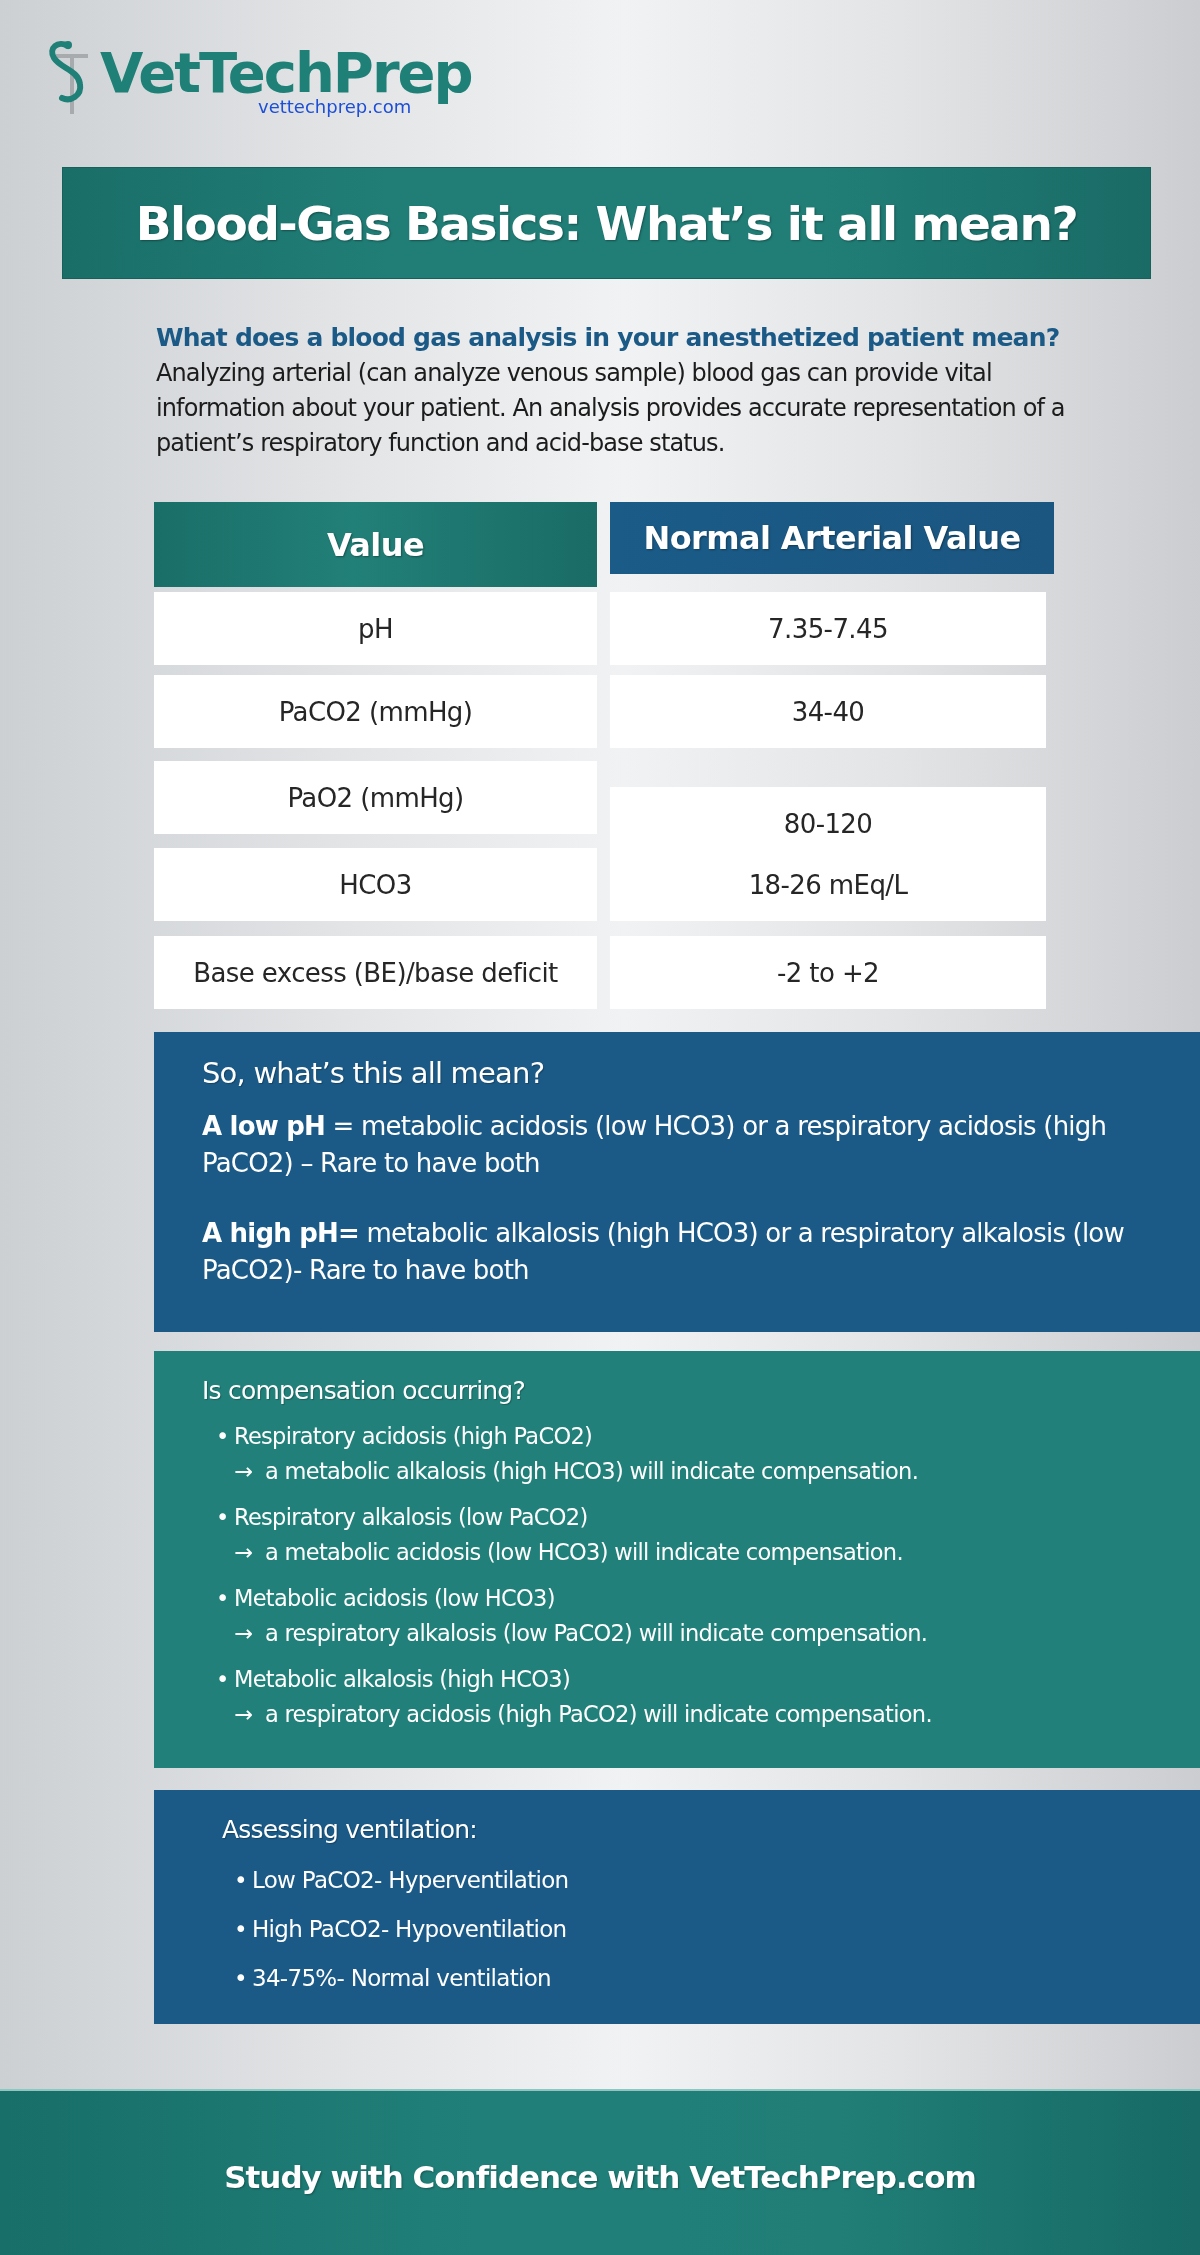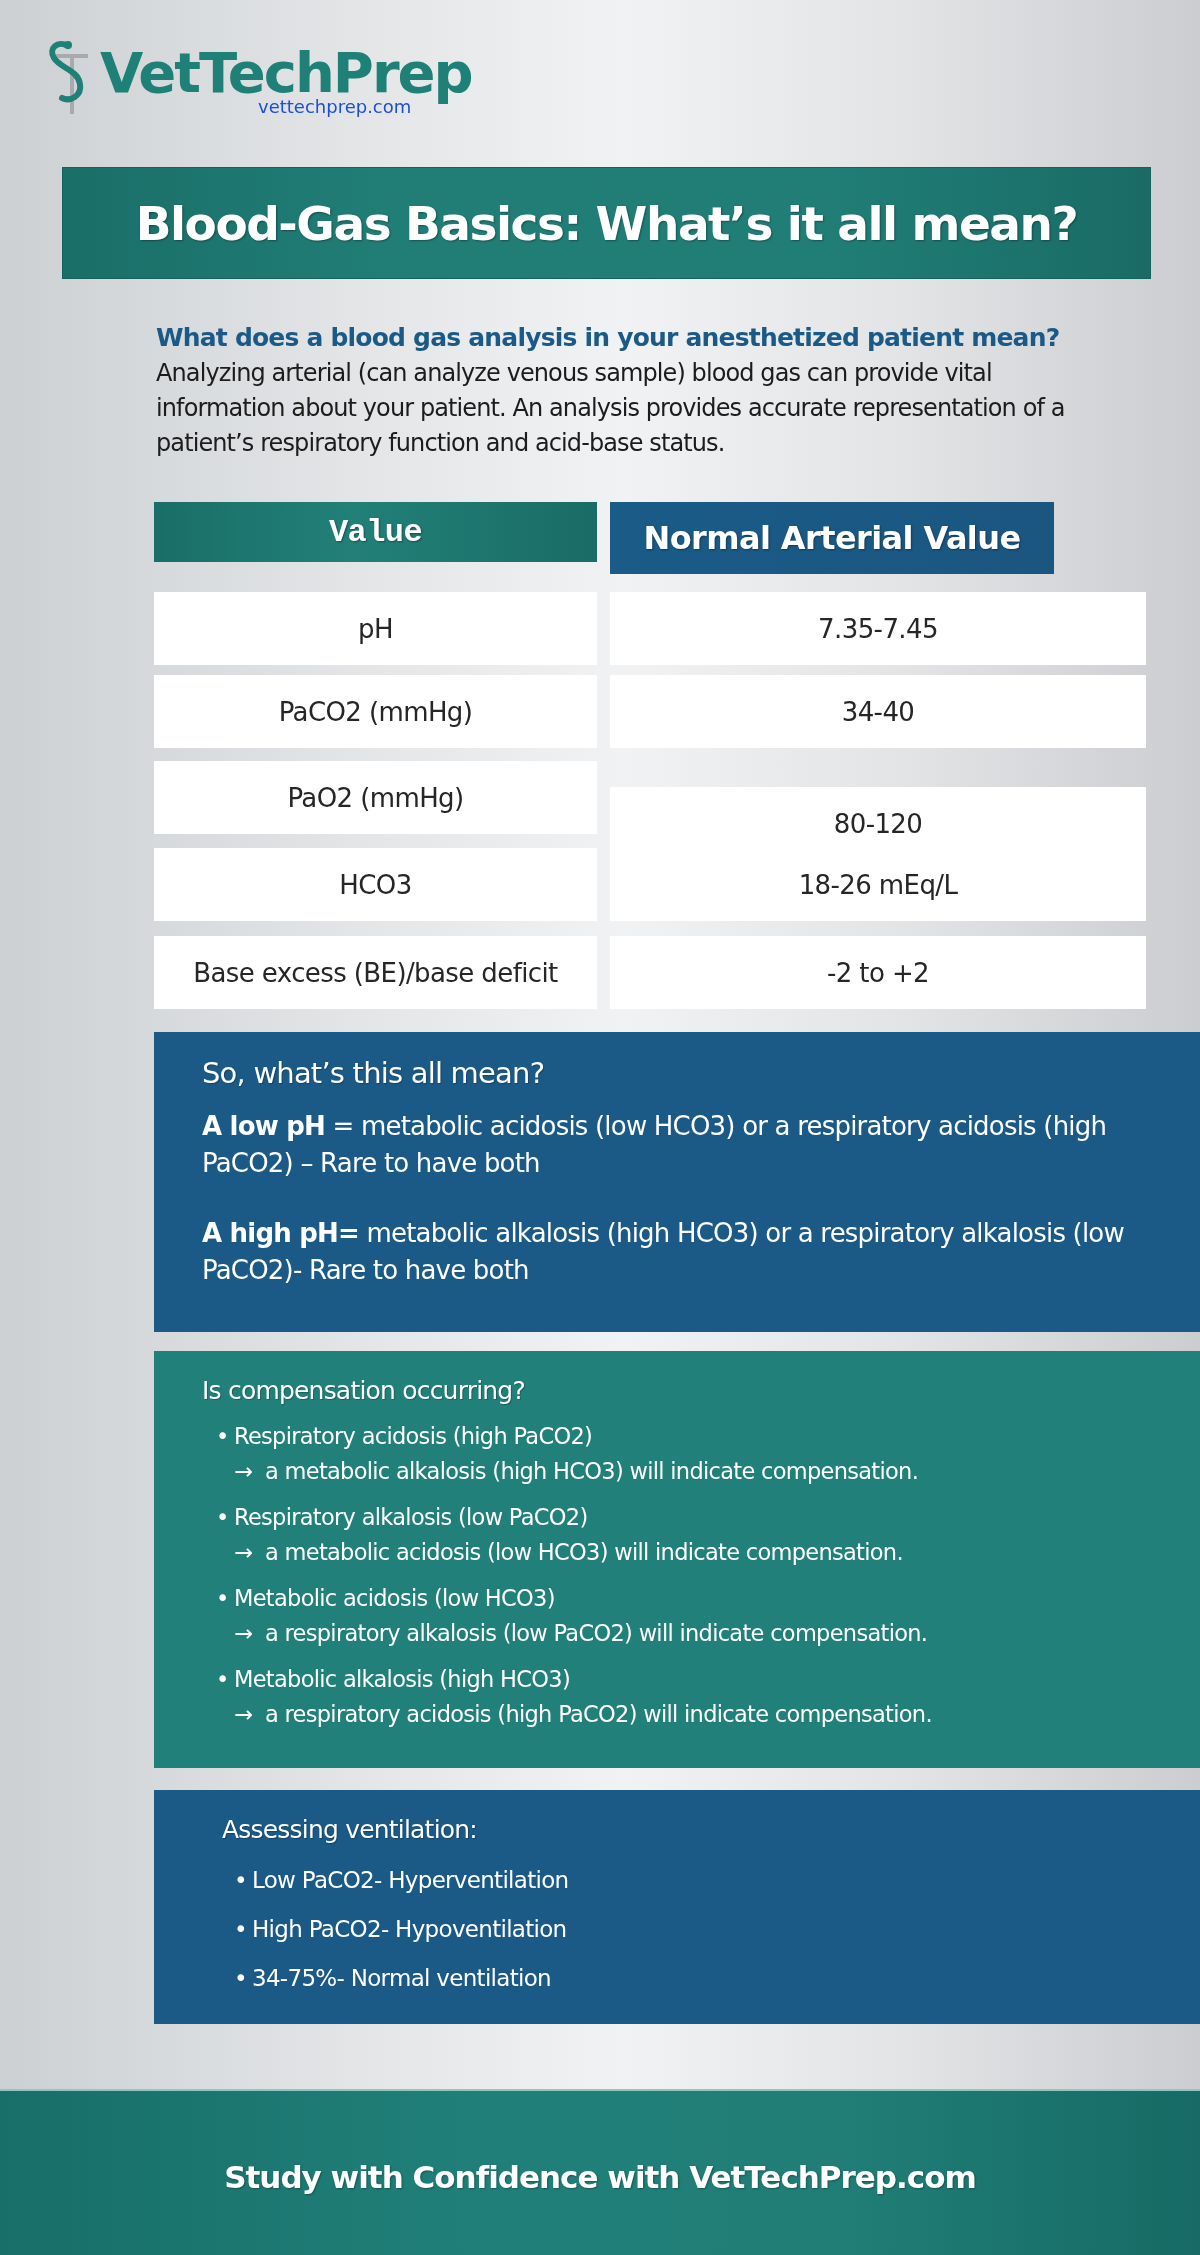--- a/index.html
+++ b/index.html
@@ -50,35 +50,34 @@
       font-size: 24px; color: #1c1c1c; letter-spacing: -0.9px; line-height: 35px;
     }
 
     
     .tcell {
       position: absolute; display: flex; align-items: center; justify-content: center;
       font-family: "DejaVu Sans", sans-serif; font-size: 26px; color: #262626;
       letter-spacing: -0.6px;
     }
     .th-value {
-      left: 154px; top: 502px; width: 443px; height: 60px;
+      left: 154px; top: 502px; width: 443px; height: 85px;
       background: linear-gradient(90deg, #1a6e68 0%, #218078 45%, #1a6c66 100%);
       color: #fff; font-weight: bold; font-size: 32px;
       text-shadow: 1px 1px 2px rgba(0,0,0,0.35);
-      font-family: Liberation Mono, monospace;
     }
     .th-normal {
       left: 610px; top: 502px; width: 444px; height: 72px;
       background: linear-gradient(90deg, #1a5b88 0%, #1b5680 100%);
       color: #fff; font-weight: bold; font-size: 32px;
       text-shadow: 1px 1px 2px rgba(0,0,0,0.35);
     }
     .td { background: #fff; height: 73px; }
     .td.left { left: 154px; width: 443px; }
-    .td.right { left: 610px; width: 536px; }
+    .td.right { left: 610px; width: 436px; }
 
     
     .box { left: 154px; width: 1089px; color: #fff; font-family: "DejaVu Sans", sans-serif; }
     .box-blue { background: #1b5a87; }
     .box-teal { background: #21807a; }
     .box h2 { font-weight: bold; letter-spacing: -0.8px; text-shadow: 1px 1px 1px rgba(0,0,0,0.25); }
     .mean-box { top: 1032px; height: 300px; padding: 24px 48px; }
     .mean-box h2 { font-size: 29px; margin-bottom: 18px; font-weight: normal; }
     .mean-box p { font-size: 26px; line-height: 37px; letter-spacing: -0.8px; margin-bottom: 33px; }
     .mean-box b { font-weight: bold; }

